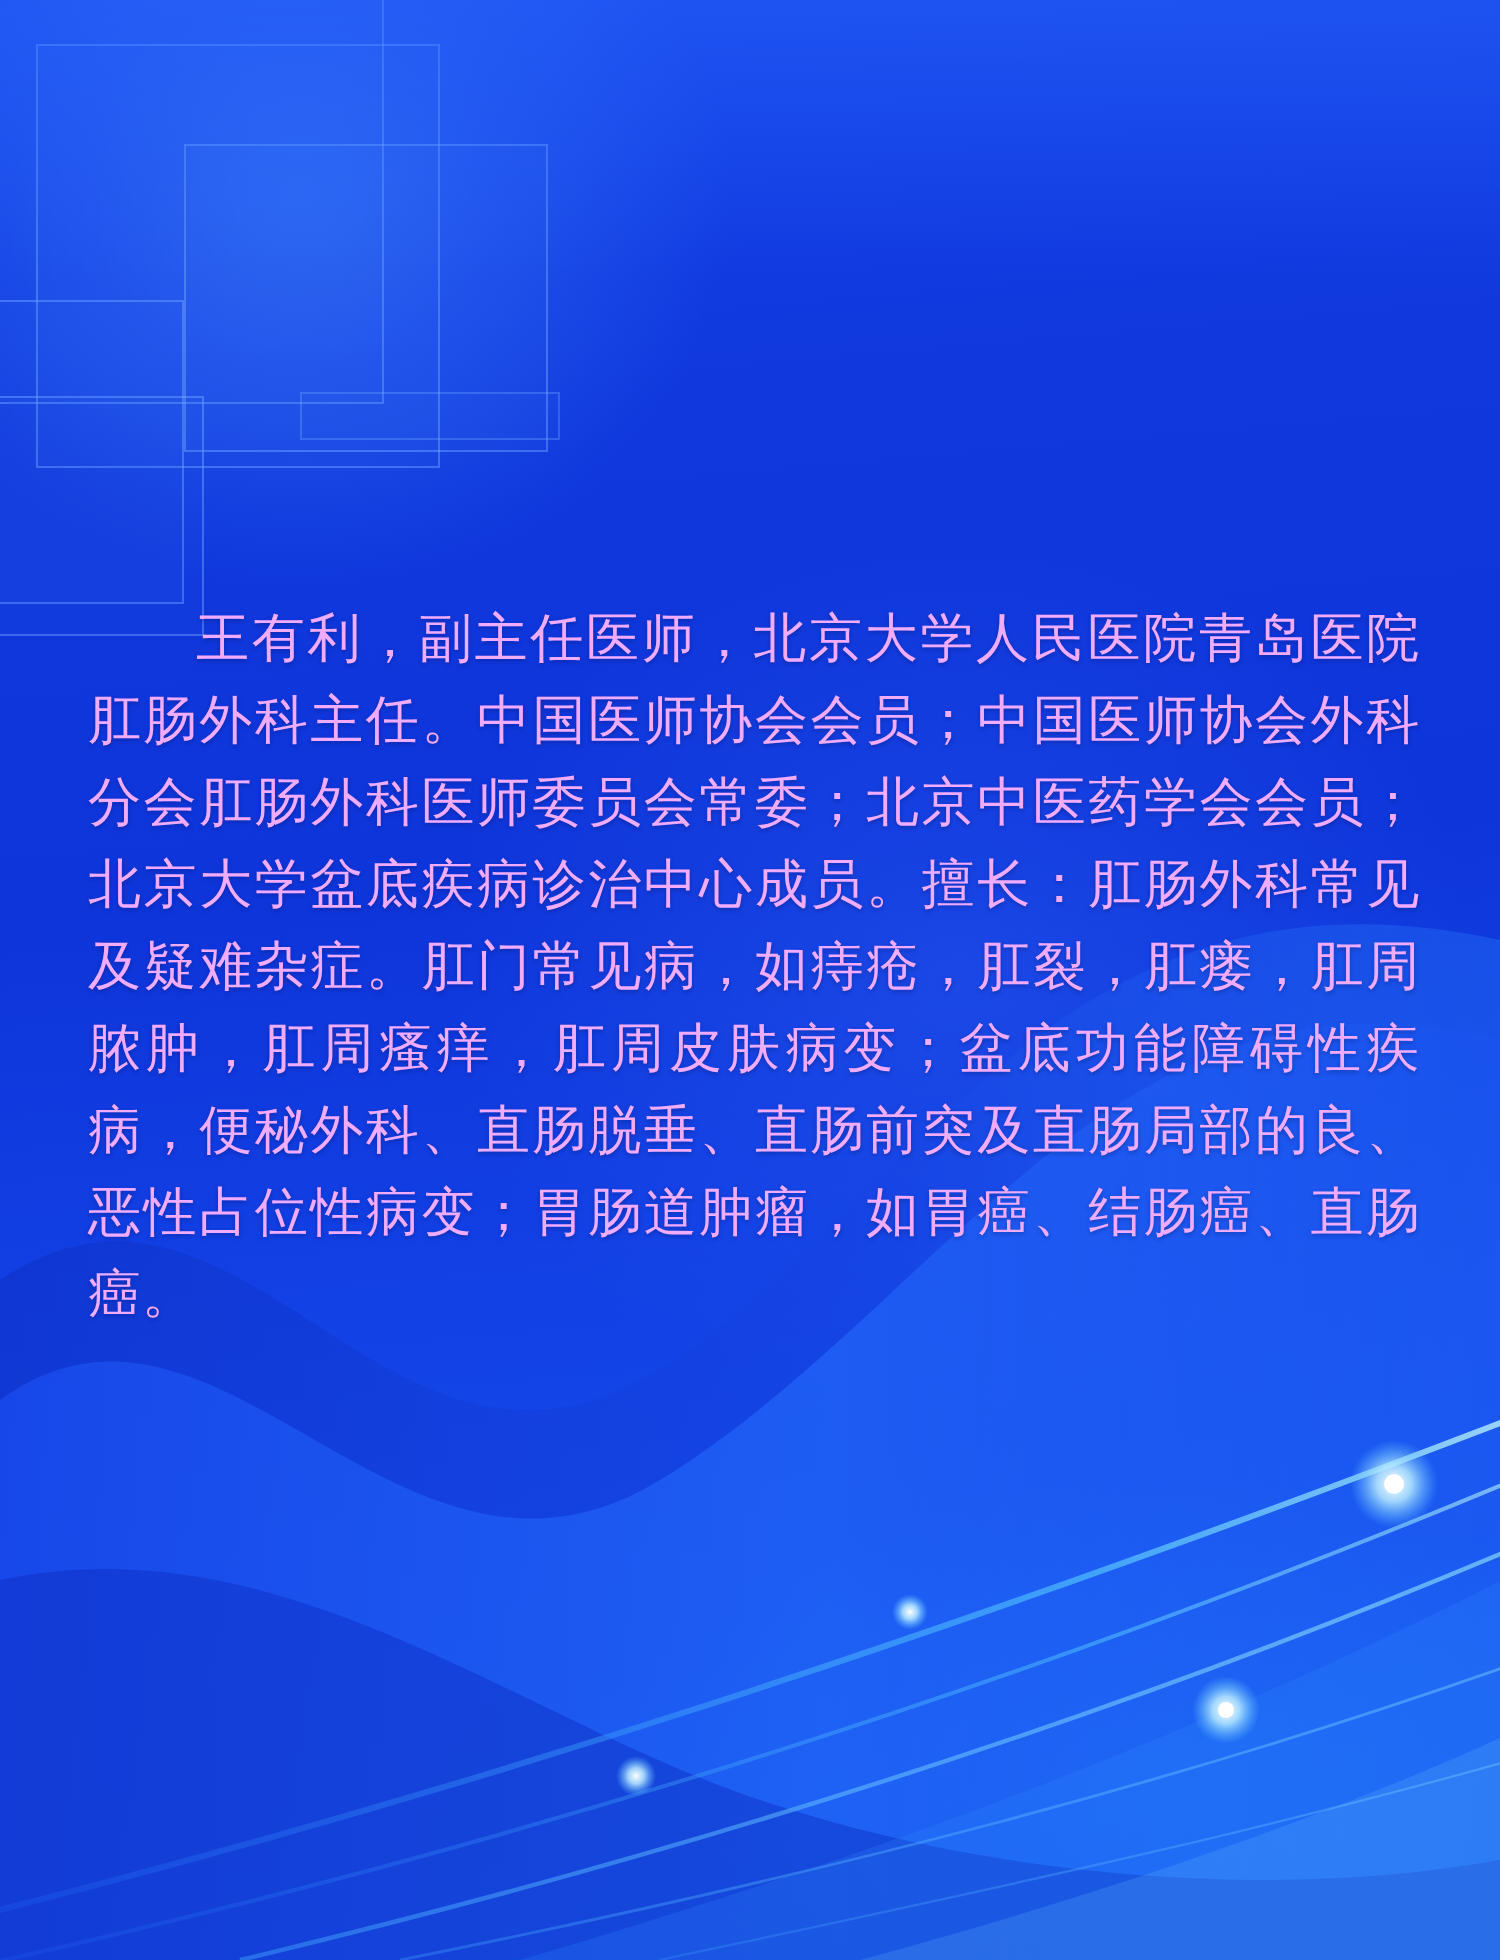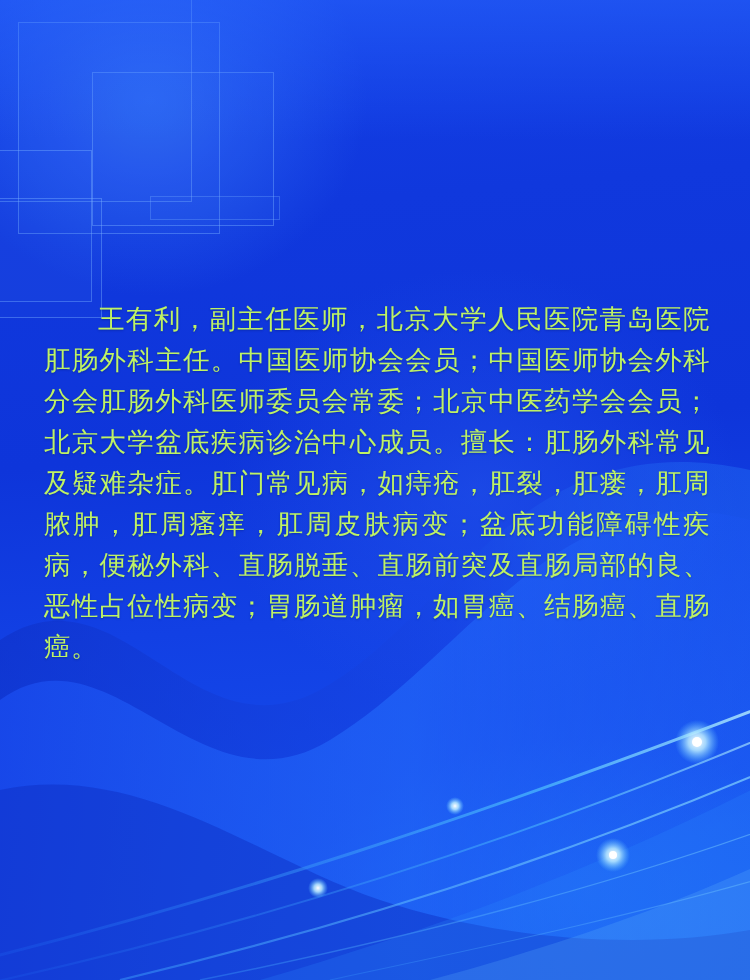--- a/index.html
+++ b/index.html
@@ -78,21 +78,21 @@
   }
 
   
   .content {
     position: absolute;
     left: 44px;
     top: 272px;
     width: 666px;
   }
   .body-text {
-    color: #bef264;
+    color: #f0abfc;
     font-size: 26.5px;
     line-height: 41px;
     text-indent: 54px;
     letter-spacing: 0.4px;
     font-family: "Liberation Serif", "DejaVu Serif", serif;
     text-shadow: 0 1px 2px rgba(0,20,90,0.35);
     text-align: justify;
   }
 </style>
 </head>

